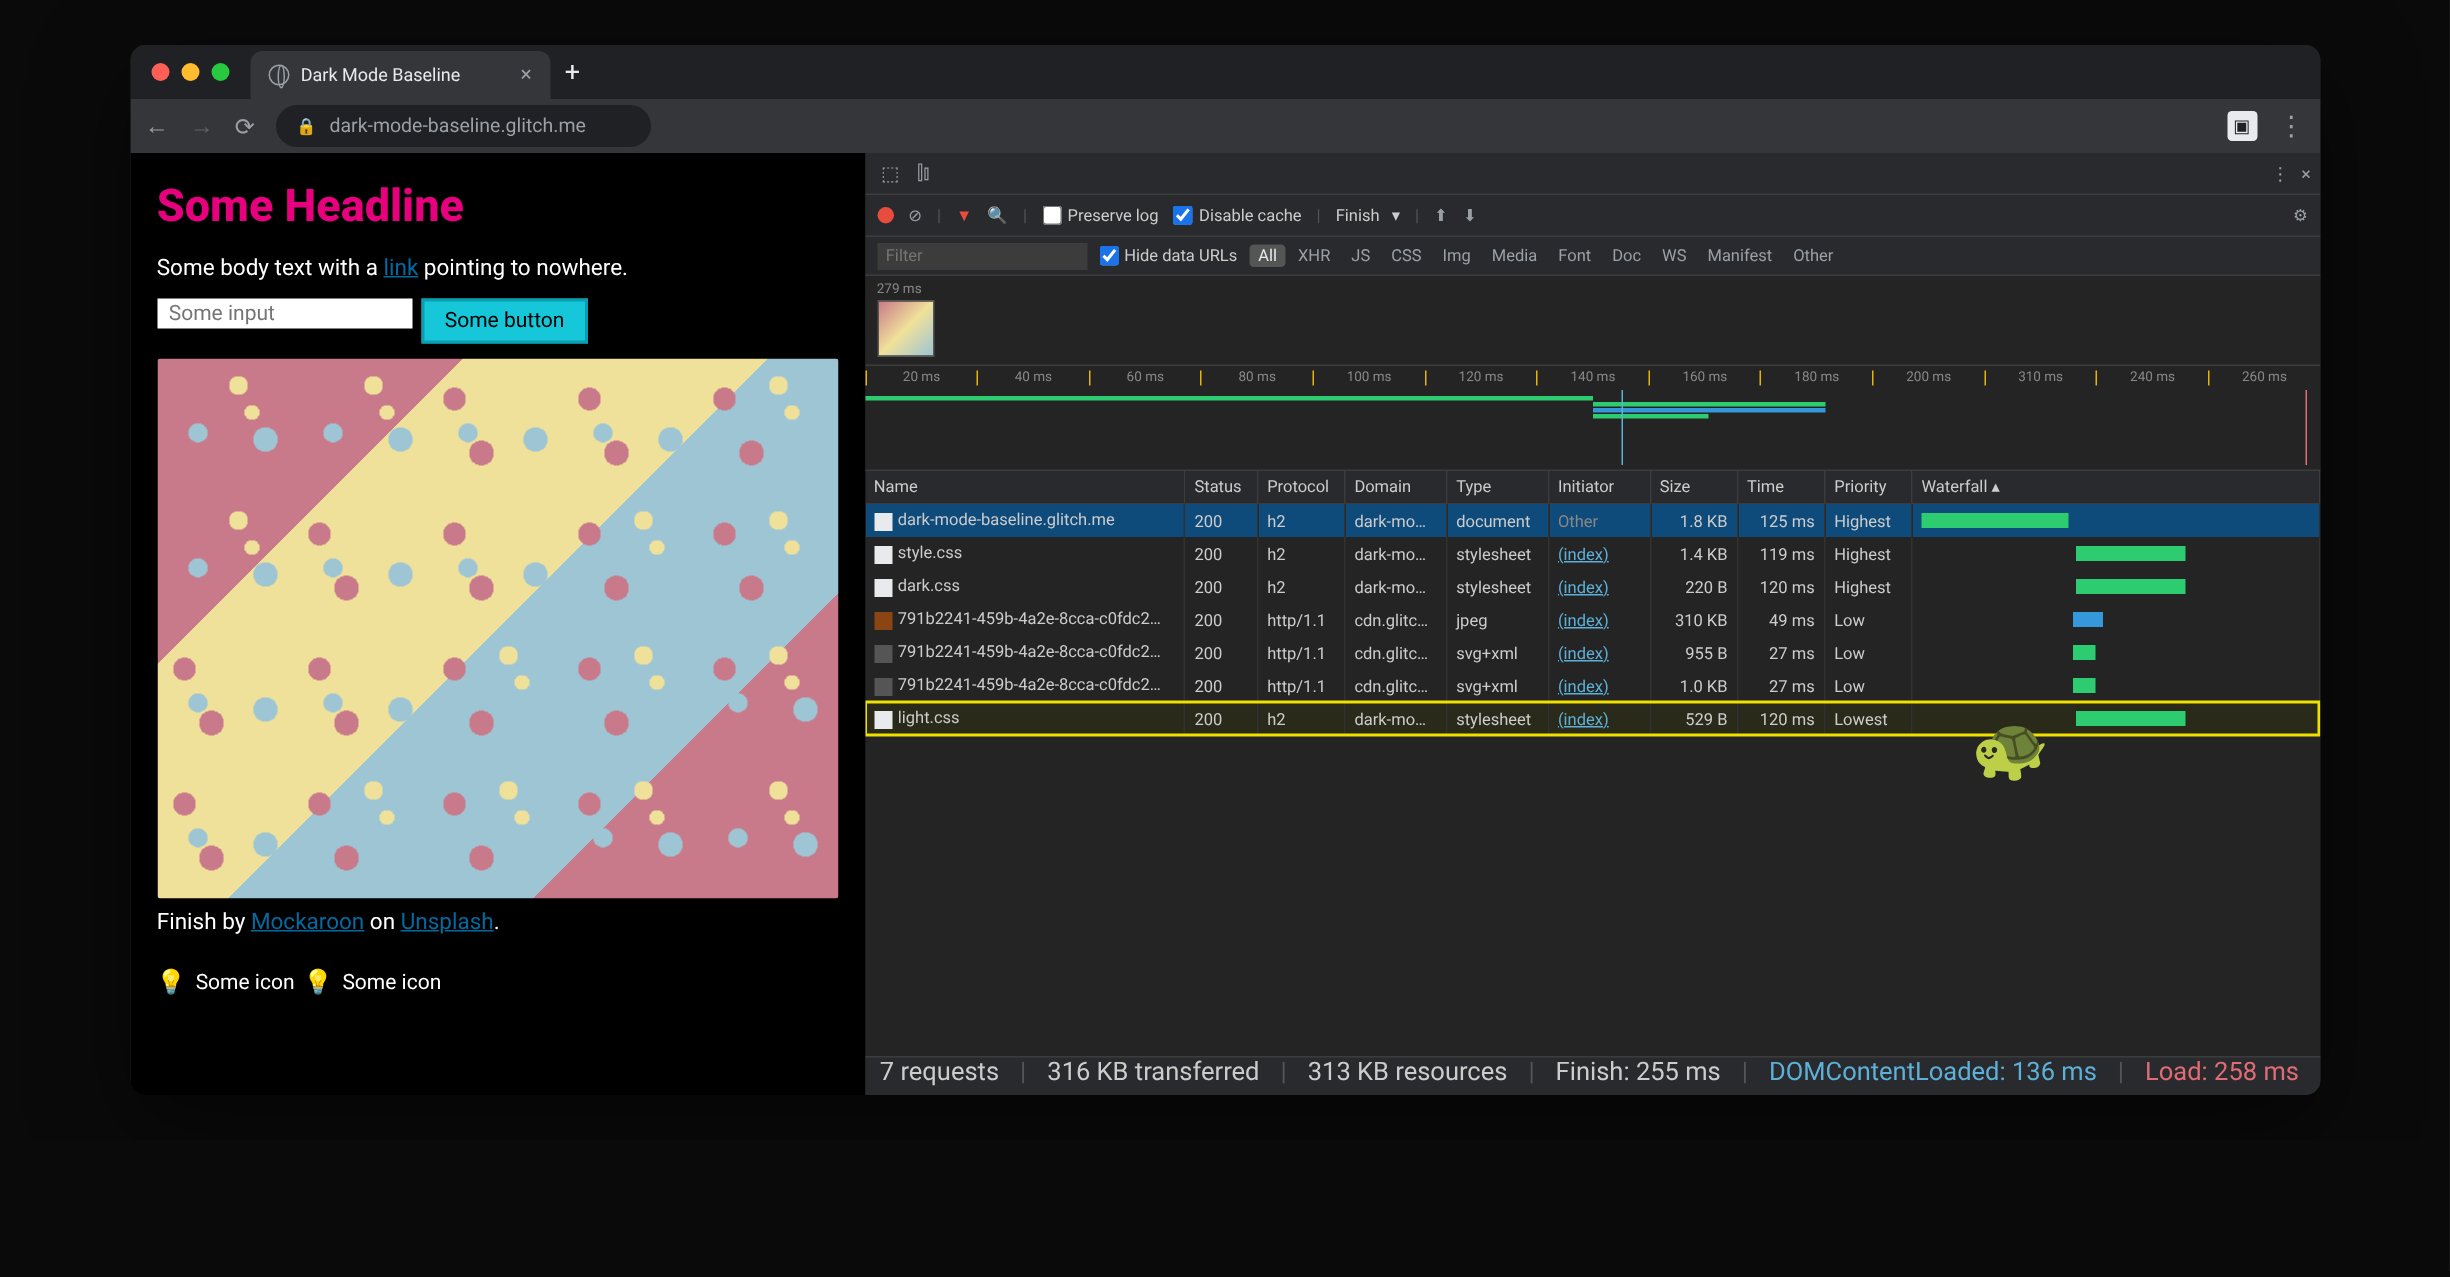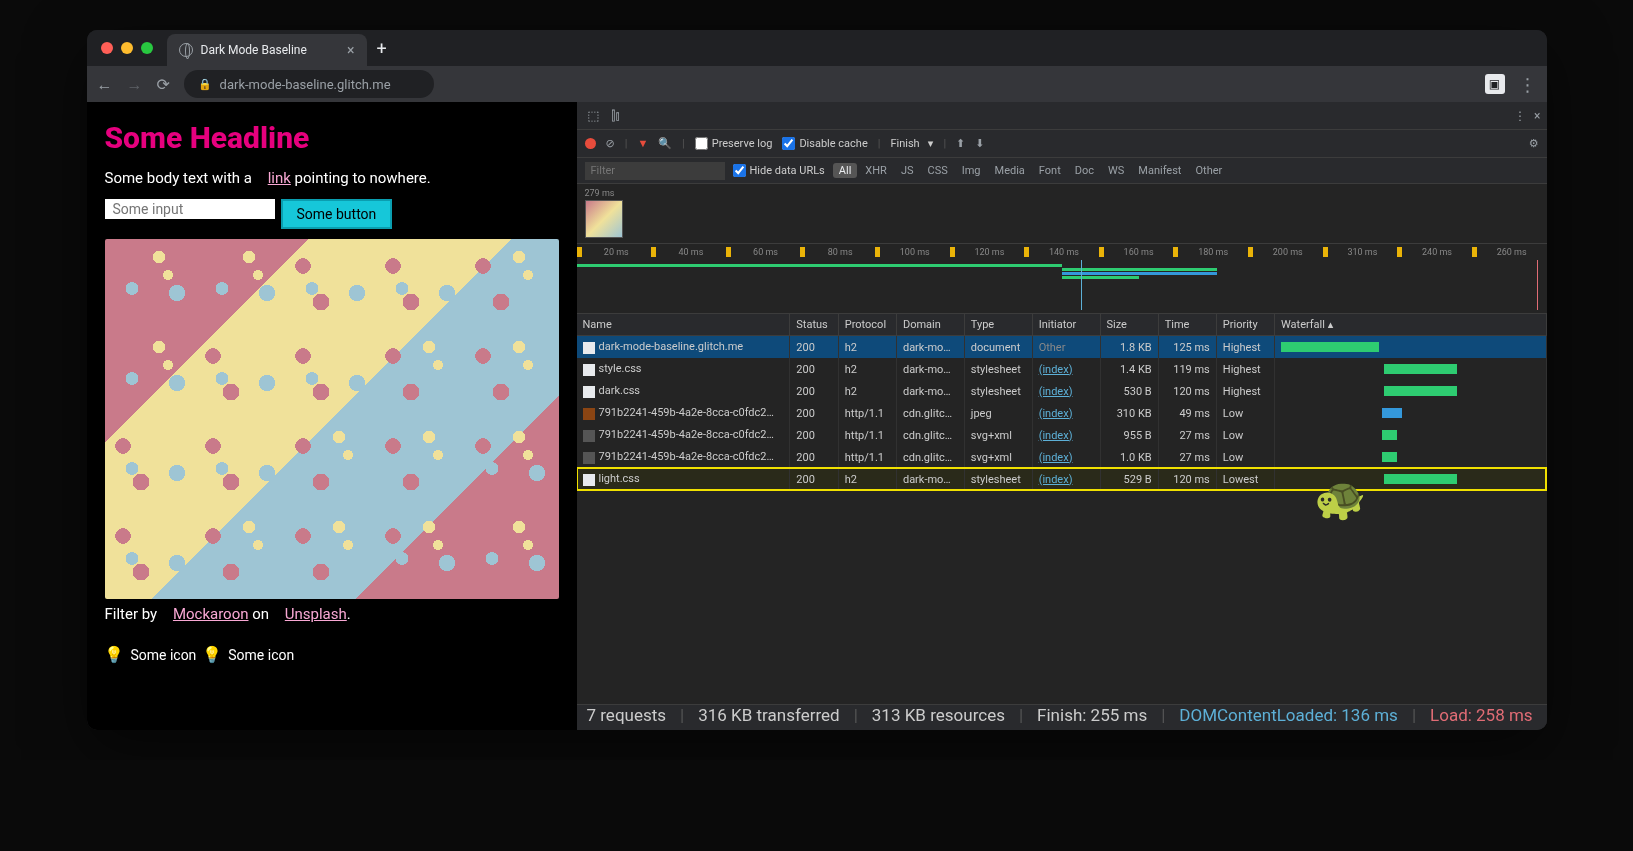--- a/index.html
+++ b/index.html
@@ -21,21 +21,21 @@
   .urlbar{flex:0 0 auto;display:flex;align-items:center;gap:8px;background:#202124;border-radius:30px;height:28px;padding:0 14px;color:#9aa0a6;font-size:13px;min-width:250px;}
   .lock{font-size:11px;}
   .spacer{flex:1;}
   .ext-ico{width:20px;height:20px;background:#e8eaed;border-radius:3px;display:flex;align-items:center;justify-content:center;font-size:12px;color:#202124;}
   .menu-dots{font-size:18px;}
   
   .content{flex:1;display:flex;min-height:0;}
   .page{width:490px;background:#000;color:#fff;padding:18px;overflow:hidden;display:flex;flex-direction:column;}
   .page h1{color:#e6007e;font-size:30px;font-weight:800;margin-bottom:14px;}
   .page p{font-size:15px;margin-bottom:12px;}
-  .page a{color:#f9a8d4;text-decoration:underline;margin-left:12px;}
+  .page a{color:#0369a1;text-decoration:underline;}
   .form-row{display:flex;gap:6px;margin-bottom:10px;}
   .text-in{background:#fff;color:#333;border:none;height:20px;padding:0 8px;width:170px;font-size:14px;}
   .btn{background:#16c7d9;border:2px solid #0a9eb0;height:30px;padding:0 14px;font-size:14px;}
   .img-box{width:100%;height:360px;border-radius:2px;background:
      radial-gradient(circle at 20% 30%, #c97a8a 0 8%, transparent 8%),
      radial-gradient(circle at 60% 20%, #f0e19a 0 7%, transparent 7%),
      radial-gradient(circle at 80% 60%, #9ec5d4 0 9%, transparent 9%),
      radial-gradient(circle at 40% 70%, #c97a8a 0 10%, transparent 10%),
      radial-gradient(circle at 70% 40%, #f0e19a 0 6%, transparent 6%),
      radial-gradient(circle at 30% 55%, #9ec5d4 0 8%, transparent 8%),
@@ -61,21 +61,21 @@
   .online{color:#ccc;}
   .gear{margin-left:auto;color:#9aa0a6;}
   .dt-filter{height:26px;background:#292a2d;display:flex;align-items:center;gap:8px;padding:0 8px;border-bottom:1px solid #3c3c3c;font-size:11px;}
   .filter-in{background:#3c3c3c;border:none;color:#ccc;height:18px;padding:0 6px;width:140px;font-size:11px;}
   .pill{padding:1px 6px;border-radius:3px;color:#9aa0a6;cursor:pointer;}
   .pill.active{background:#555;color:#e8eaed;}
   .overview{height:60px;background:#242424;border-bottom:1px solid #3c3c3c;padding:4px 8px;position:relative;font-size:9px;color:#888;}
   .thumb{width:38px;height:38px;background:linear-gradient(135deg,#c97a8a,#f0e19a,#9ec5d4);border:1px solid #555;margin-top:2px;}
   .timeline{height:70px;background:#242424;border-bottom:1px solid #3c3c3c;position:relative;font-size:9px;color:#888;}
   .ticks{display:flex;height:16px;align-items:center;}
-  .tick{flex:1;text-align:center;border-left:5px solid #eab308;}
+  .tick{flex:1;text-align:center;border-left:1px solid #eab308;}
   .bars{position:relative;height:50px;}
   .bar{position:absolute;height:2px;}
   
   .net-table{flex:1;overflow:auto;font-size:11px;}
   table{width:100%;border-collapse:collapse;}
   th{background:#292a2d;color:#ccc;text-align:left;padding:4px 6px;border-right:1px solid #3c3c3c;border-bottom:1px solid #3c3c3c;font-weight:400;position:sticky;top:0;white-space:nowrap;}
   td{padding:3px 6px;border-right:1px solid #313131;color:#ccc;white-space:nowrap;overflow:hidden;text-overflow:ellipsis;vertical-align:middle;}
   tbody tr{height:20px;}
   tbody tr.sel{background:#0e4a7a;color:#fff;}
   tbody tr.hl{outline:2px solid #f0e000;outline-offset:-1px;background:#2a2a1a;}
@@ -133,21 +133,21 @@
       <h1>Some Headline</h1>
       <p>
         <span>Some body text with a </span><a href="#">link</a><span> pointing to nowhere.</span>
       </p>
       <div class="form-row">
         <input class="text-in" placeholder="Some input" style="">
         <button class="btn">Some button</button>
       </div>
       <div class="img-box"></div>
       <p class="caption">
-        <span>Filter by </span><a href="#">Mockaroon</a><span> on </span><a href="#">Unsplash</a><span>.</span>
+        <span>Finish by </span><a href="#">Mockaroon</a><span> on </span><a href="#">Unsplash</a><span>.</span>
       </p>
       <div class="icons-row">
         <span class="bulb">💡</span>
           <span>Some icon</span>
         <span class="bulb">💡</span>
           <span>Some icon</span>
       </div>
     </div>
 
     <div class="devtools">
@@ -279,21 +279,21 @@
                   </div>
                 </td>
               </tr>
               <tr>
                 <td class="col-name"><span class="file-ico doc"></span>dark.css</td>
                 <td class="col-status">200</td>
                 <td class="col-proto">h2</td>
                 <td class="col-domain">dark-mo…</td>
                 <td class="col-type">stylesheet</td>
                 <td class="col-init"><span class="initiator ">(index)</span></td>
-                <td class="col-size" style="text-align: right;">530 B</td>
+                <td class="col-size" style="text-align: right;">220 B</td>
                 <td class="col-time" style="text-align: right;">120 ms</td>
                 <td class="col-prio">Highest</td>
                 <td class="col-wf">
                   <div class="wf-cell">
                     <div class="wf-bar" style="left:40%;width:28%;background:#2ecc71"></div>
                   </div>
                 </td>
               </tr>
               <tr>
                 <td class="col-name"><span class="file-ico img"></span>791b2241-459b-4a2e-8cca-c0fdc2…</td>

